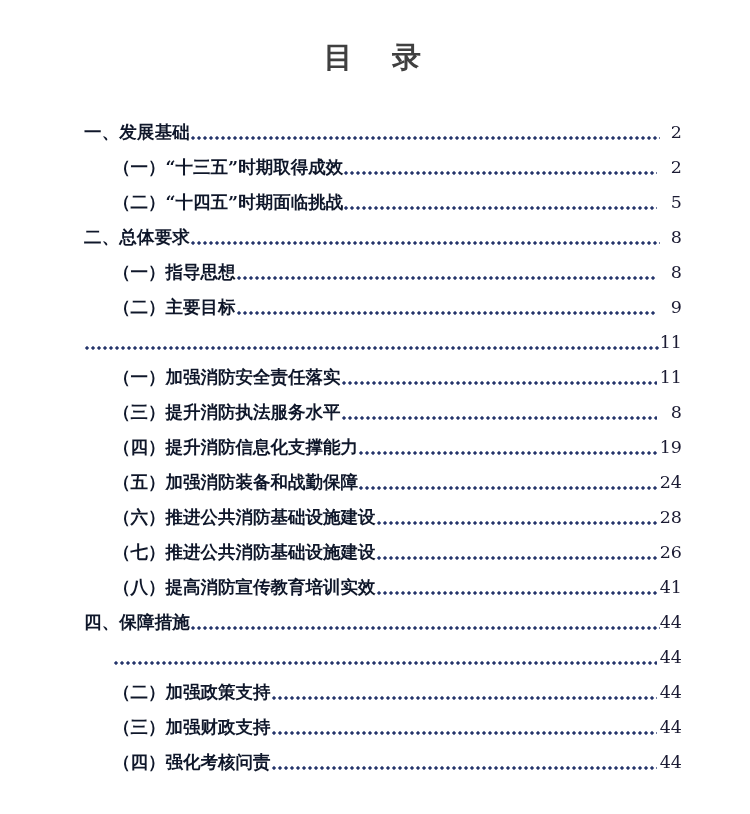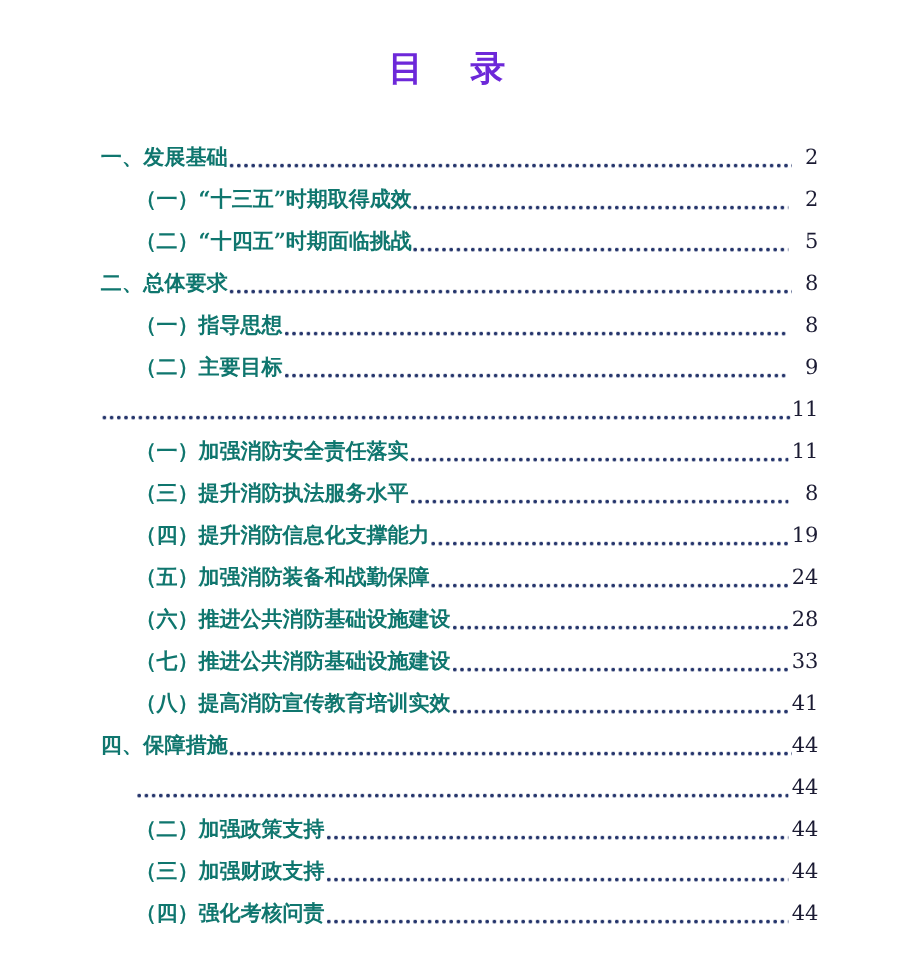--- a/index.html
+++ b/index.html
@@ -19,21 +19,21 @@
     width: 750px;
     height: 814px;
     position: relative;
     background: #ffffff;
     box-sizing: border-box;
   }
   .toc-title {
     text-align: center;
     font-size: 29px;
     font-weight: bold;
-    color: #6d28d9;
+    color: #404040;
     letter-spacing: 0.18em;
     margin: 0;
     padding-top: 40px;
     padding-bottom: 0;
     font-family: "DejaVu Serif", "Liberation Serif", serif;
     line-height: 1.2;
     white-space: pre;
   }
   .toc-list {
     margin: 0;
@@ -51,21 +51,21 @@
     box-sizing: border-box;
     width: 750px;
     padding-right: 68px;
     white-space: nowrap;
     overflow: hidden;
   }
   .toc-entry .label {
     flex: 0 0 auto;
     font-size: 17.5px;
     line-height: 35px;
-    color: #0f766e;
+    color: #0f172a;
   }
   .toc-entry .leader {
     flex: 1 1 auto;
     overflow: hidden;
     height: 14px;
     align-self: flex-end;
     margin-bottom: 7px;
     background-image: radial-gradient(circle closest-side, #25356b 52%, rgba(255,255,255,0) 54%);
     background-size: 6px 6px;
     background-repeat: repeat-x;
@@ -165,21 +165,21 @@
         <span class="page-num">24</span>
       </li>
       <li class="toc-entry level-2">
         <span class="label">（六）推进公共消防基础设施建设</span>
         <span class="leader"></span>
         <span class="page-num">28</span>
       </li>
       <li class="toc-entry level-2">
         <span class="label">（七）推进公共消防基础设施建设</span>
         <span class="leader"></span>
-        <span class="page-num">33</span>
+        <span class="page-num">26</span>
       </li>
       <li class="toc-entry level-2">
         <span class="label">（八）提高消防宣传教育培训实效</span>
         <span class="leader"></span>
         <span class="page-num">41</span>
       </li>
       <li class="toc-entry level-1">
         <span class="label">四、保障措施</span>
         <span class="leader"></span>
         <span class="page-num">44</span>

